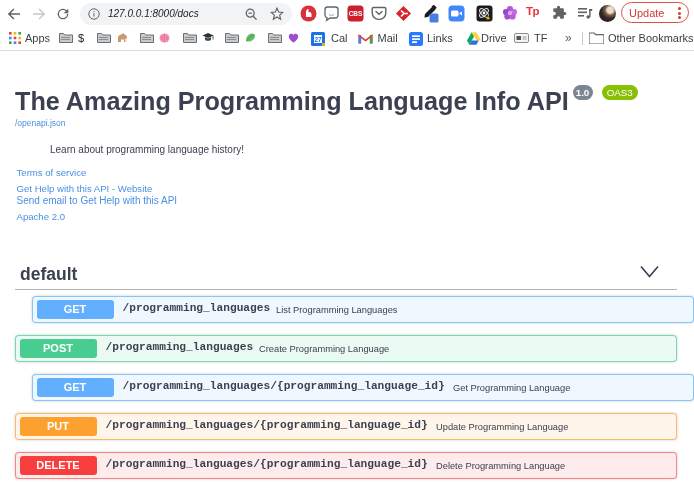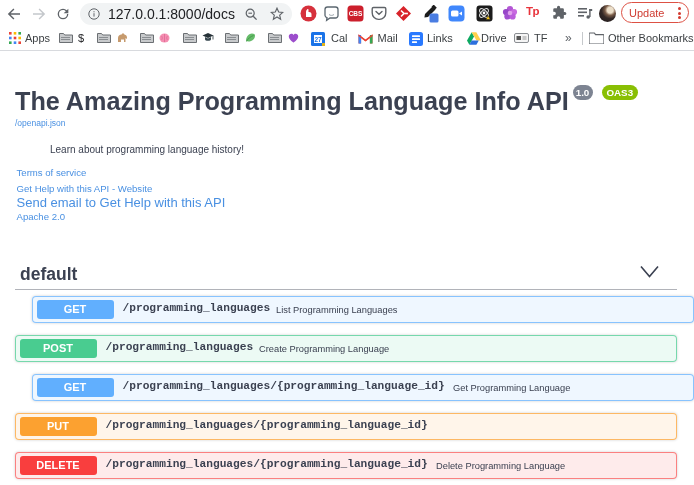--- a/index.html
+++ b/index.html
@@ -3,30 +3,30 @@
 <meta charset="utf-8">
 <style>
 * { margin:0; padding:0; box-sizing:border-box; }
 html,body { width:694px; height:485px; background:#fff; font-family:"Liberation Sans", sans-serif; overflow:hidden; }
 .abs { position:absolute; }
 
 #toolbar { position:absolute; left:0; top:0; width:694px; height:28px; background:#fff; }
 #bookmarks { position:absolute; left:0; top:28px; width:694px; height:22px; background:#fff; }
 #chromeline { position:absolute; left:0; top:50px; width:694px; height:1px; background:#d8dade; }
 .omni { position:absolute; left:80px; top:3px; width:212px; height:22px; background:#f1f3f4; border-radius:11px; }
-.urltext { position:absolute; left:108px; top:0; height:28px; line-height:28px; font-size:14px; color:#202124; }
+.urltext { position:absolute; left:108px; top:0; height:28px; line-height:28px; font-size:10px; color:#202124;font-style:italic; }
 .bmtext { font-size:11px; color:#3c4043; position:absolute; top:0; height:22px; line-height:21px; white-space:nowrap; }
 .exticon { position:absolute; top:5px; }
 
 .title { position:absolute; left:15px; top:87px; font-size:25.2px; font-weight:bold; color:#3b4151; white-space:nowrap; }
 .link { color:#4990e2; text-decoration:none; }
 .desc { position:absolute; left:16px; top:143.5px; font-size:10px; color:#3b4151;margin-left:34px; }
 .l1 { position:absolute; left:16.5px; top:167px; font-size:9.6px; }
 .l2 { position:absolute; left:16.5px; top:183px; font-size:9.6px; }
-.l3 { position:absolute; left:16.5px; top:194.5px; font-size:13px; }
+.l3 { position:absolute; left:16.5px; top:194.5px; font-size:10px; }
 .l4 { position:absolute; left:16.5px; top:211px; font-size:9.6px; }
 .deftag { position:absolute; left:20px; top:263.5px; font-size:17.5px; font-weight:bold; color:#3b4151; }
 .defline { position:absolute; left:15px; top:289px; width:661.5px; height:1px; background:rgba(59,65,81,.4); }
 .op { position:absolute; left:15px; width:661.5px; height:27.5px; border-radius:4px; border:1px solid; }
 .opbadge { position:absolute; left:3.5px; top:3px; width:77px; height:19.5px; border-radius:3px; color:#fff; font-size:11px; font-weight:bold; text-align:center; line-height:19.5px; font-family:"Liberation Sans",sans-serif; }
 .oppath { position:absolute; left:89.5px; top:-1.5px; height:27.5px; line-height:27.5px; font-family:"Liberation Mono",monospace; font-weight:bold; font-size:11.2px; color:#3b4151; letter-spacing:0; }
 .opdesc { position:absolute; top:-1px; height:27.5px; line-height:28.5px; font-size:9.3px; color:#3b4151; }
 .op-get { background:rgba(97,175,254,.1); border-color:rgba(97,175,254,.72); box-shadow:0 0 3px rgba(0,0,0,.19);margin-left:17px;}
 .op-post { background:rgba(73,204,144,.1); border-color:rgba(73,204,144,.72); box-shadow:0 0 3px rgba(0,0,0,.19);}
 .op-put { background:rgba(252,161,48,.1); border-color:rgba(252,161,48,.72); box-shadow:0 0 3px rgba(0,0,0,.19);}
@@ -261,21 +261,21 @@
   <svg class="abs" style="left:589px;top:4px" width="15" height="12" viewBox="0 0 15 12">
       <path d="M.8 1h4.5l1.3 1.7h7.6a.8.8 0 0 1 .8.8v7.7a.8.8 0 0 1-.8.8H.8A.8.8 0 0 1 0 11.2V1.8A.8.8 0 0 1 .8 1z" fill="none" stroke="#5f6368" stroke-width="1.2"></path>
       <path d="M0 4h15v1H0z" fill="#5f6368" opacity=".0"></path>
     </svg>
   <div class="bmtext" style="left:608px">Other Bookmarks</div>
 </div>
 <div id="chromeline"></div>
 
 <div class="title">The Amazing Programming Language Info API</div>
 <div class="abs" style="left:572.5px;top:85px;width:20px;height:15px;border-radius:8px;background:#7d8492;color:#fff;font-size:9.8px;font-weight:bold;text-align:center;line-height:15px">1.0</div>
-<div class="abs" style="left:602px;top:85px;width:35.5px;height:15px;border-radius:8px;background:#89bf04;color:#fff;font-size:9.8px;font-weight:bold;text-align:center;line-height:15px">OAS3</div>
+<div class="abs" style="left:602px;top:85px;width:35.5px;height:15px;border-radius:8px;background:#89bf04;color:#fff;font-size:9.8px;font-weight:normal;text-align:center;line-height:15px">OAS3</div>
 <a class="link abs" style="left:15px;top:118px;font-size:8.5px">/openapi.json</a>
 <div class="desc">Learn about programming language history!</div>
 <a class="link l1">Terms of service</a>
 <a class="link l2">Get Help with this API - Website</a>
 <a class="link l3">Send email to Get Help with this API</a>
 <a class="link l4">Apache 2.0</a>
 
 <div class="deftag">default</div>
 <svg class="abs" style="left:639.5px;top:264.5px" width="19" height="14" viewBox="0 0 19 14">
     <path d="M1 1.5l8.5 10L18 1.5" fill="none" stroke="#3b4151" stroke-width="1.6"></path>
@@ -293,18 +293,19 @@
   <div class="opdesc" style="left:243px">Create Programming Language</div>
 </div>
 <div class="op op-get" style="top:373.5px">
   <div class="opbadge b-get">GET</div>
   <div class="oppath">/programming_languages/{programming_language_id}</div>
   <div class="opdesc" style="left:420px">Get Programming Language</div>
 </div>
 <div class="op op-put" style="top:412.5px">
   <div class="opbadge b-put">PUT</div>
   <div class="oppath">/programming_languages/{programming_language_id}</div>
+  <div class="opdesc" style="left:420px">Update Programming Language</div>
 </div>
 <div class="op op-del" style="top:451.5px">
   <div class="opbadge b-del">DELETE</div>
   <div class="oppath">/programming_languages/{programming_language_id}</div>
   <div class="opdesc" style="left:420px">Delete Programming Language</div>
 </div>
 
 </body></html>

